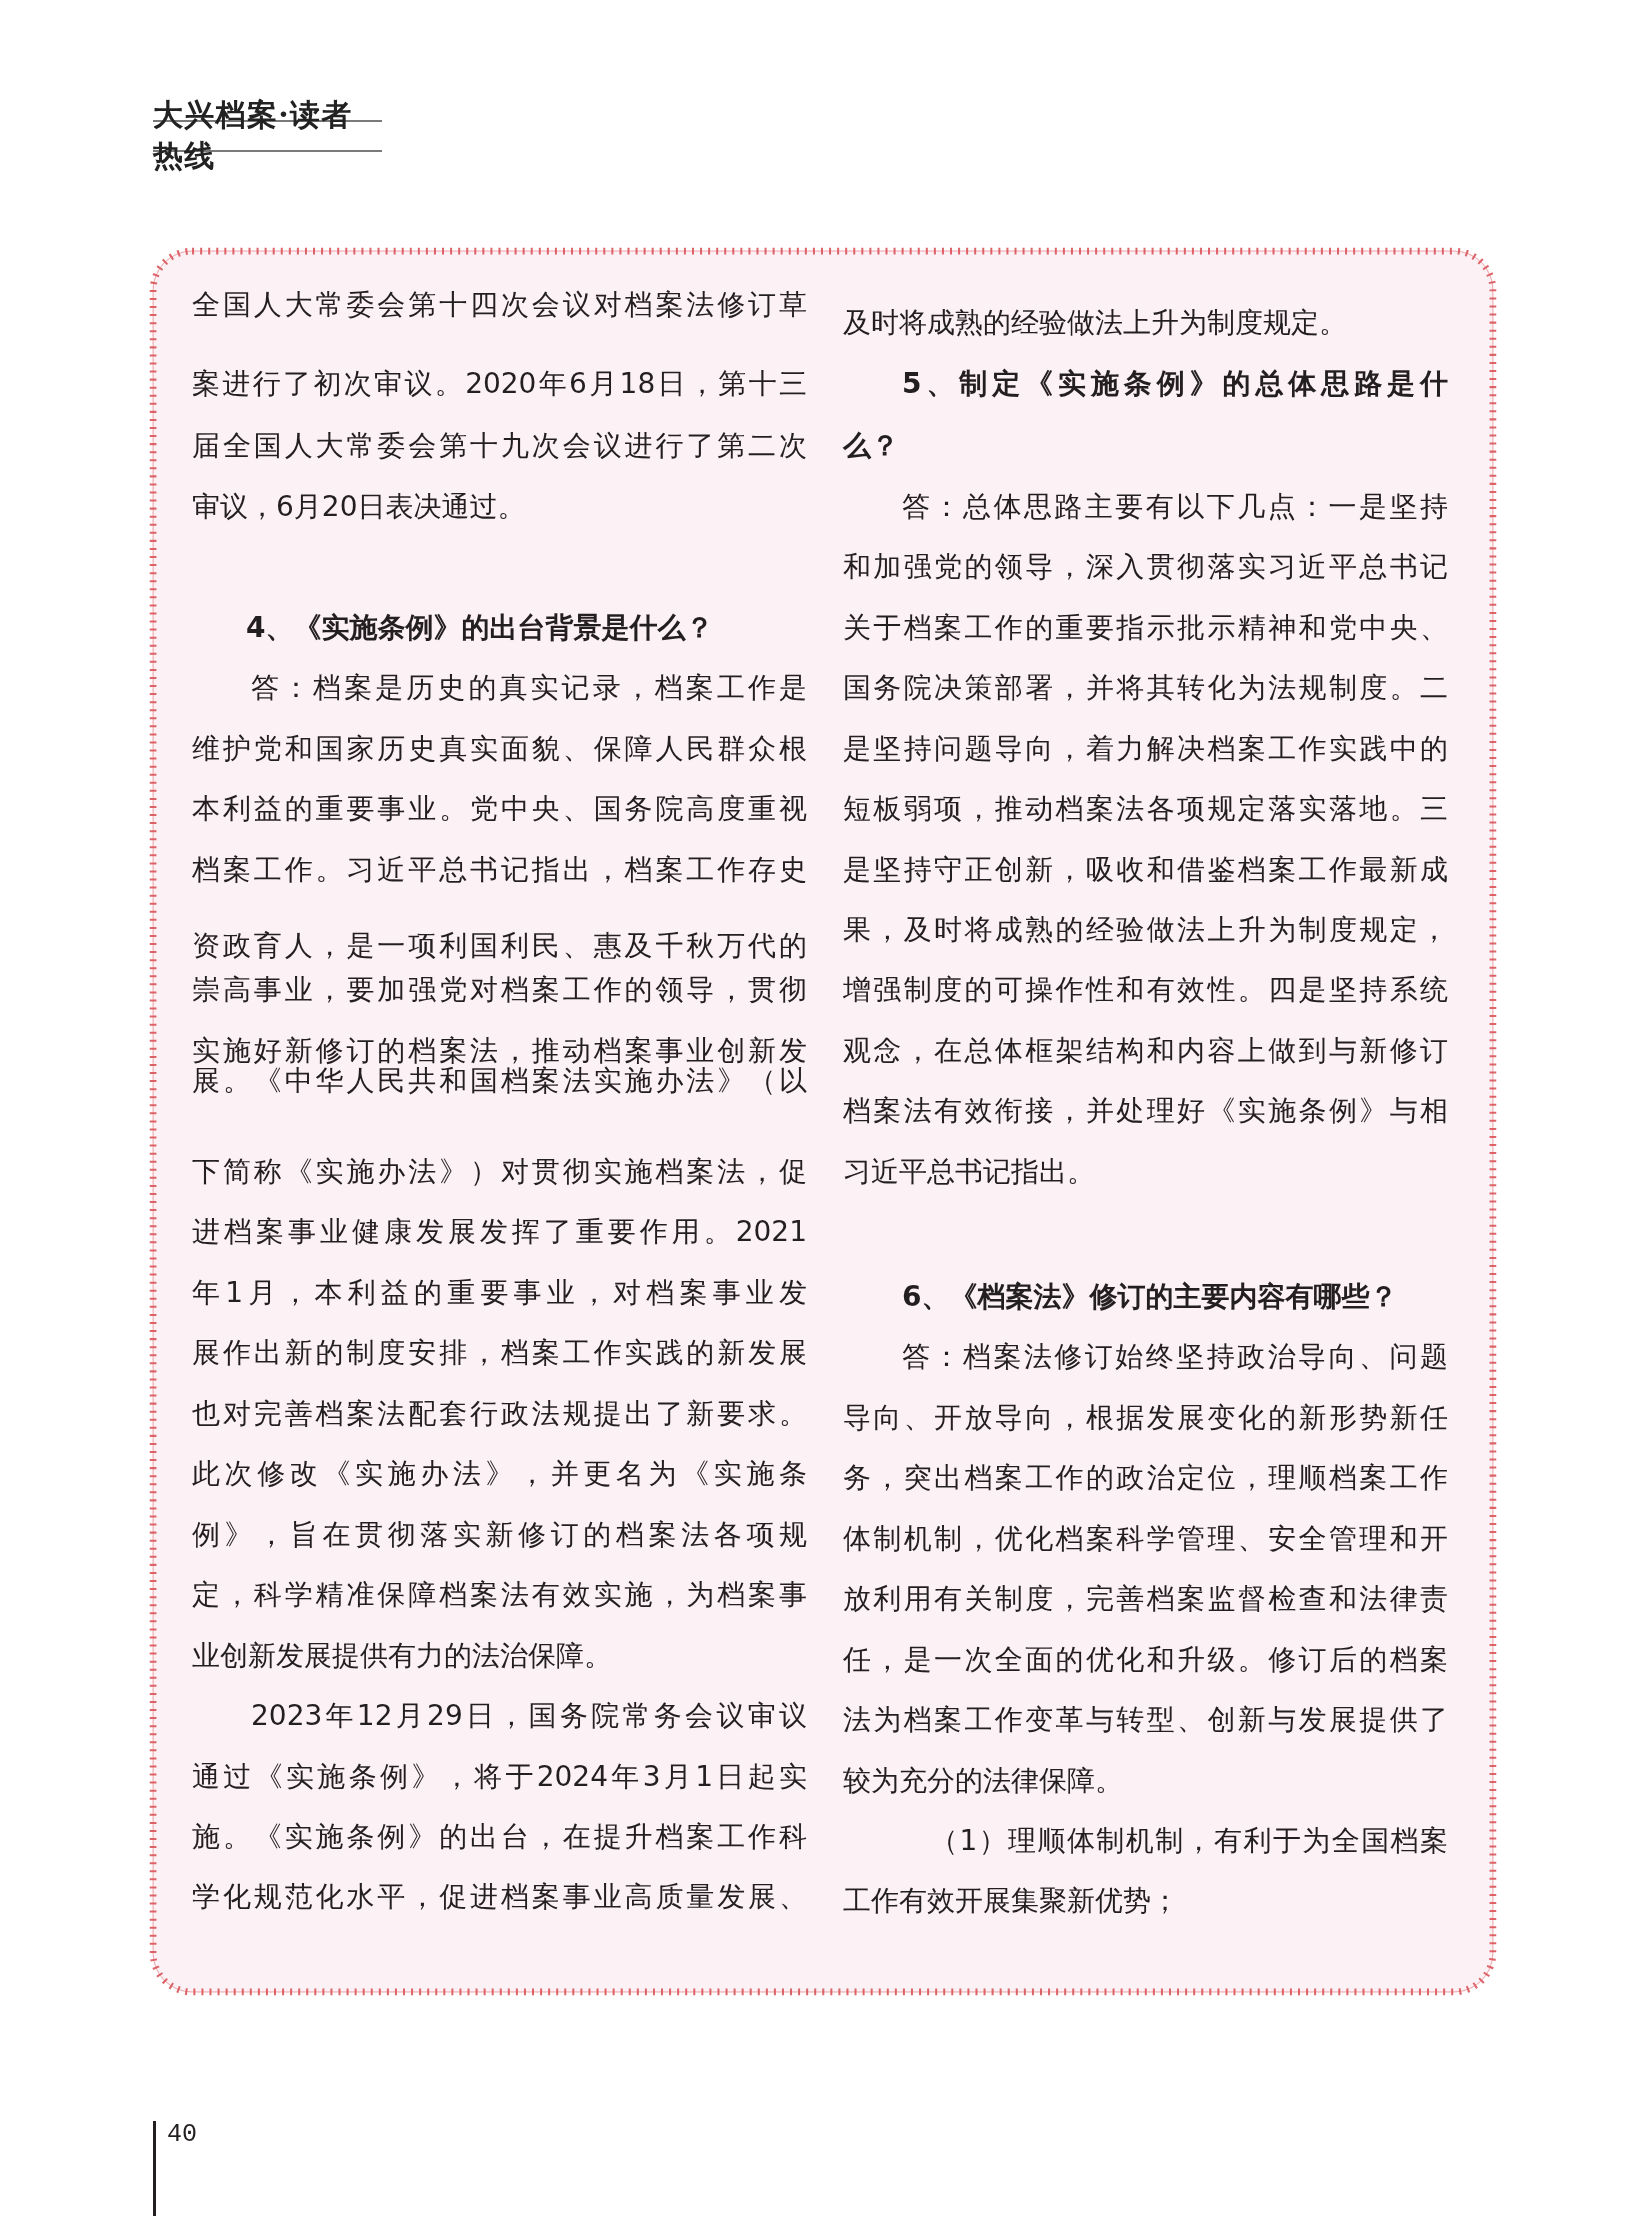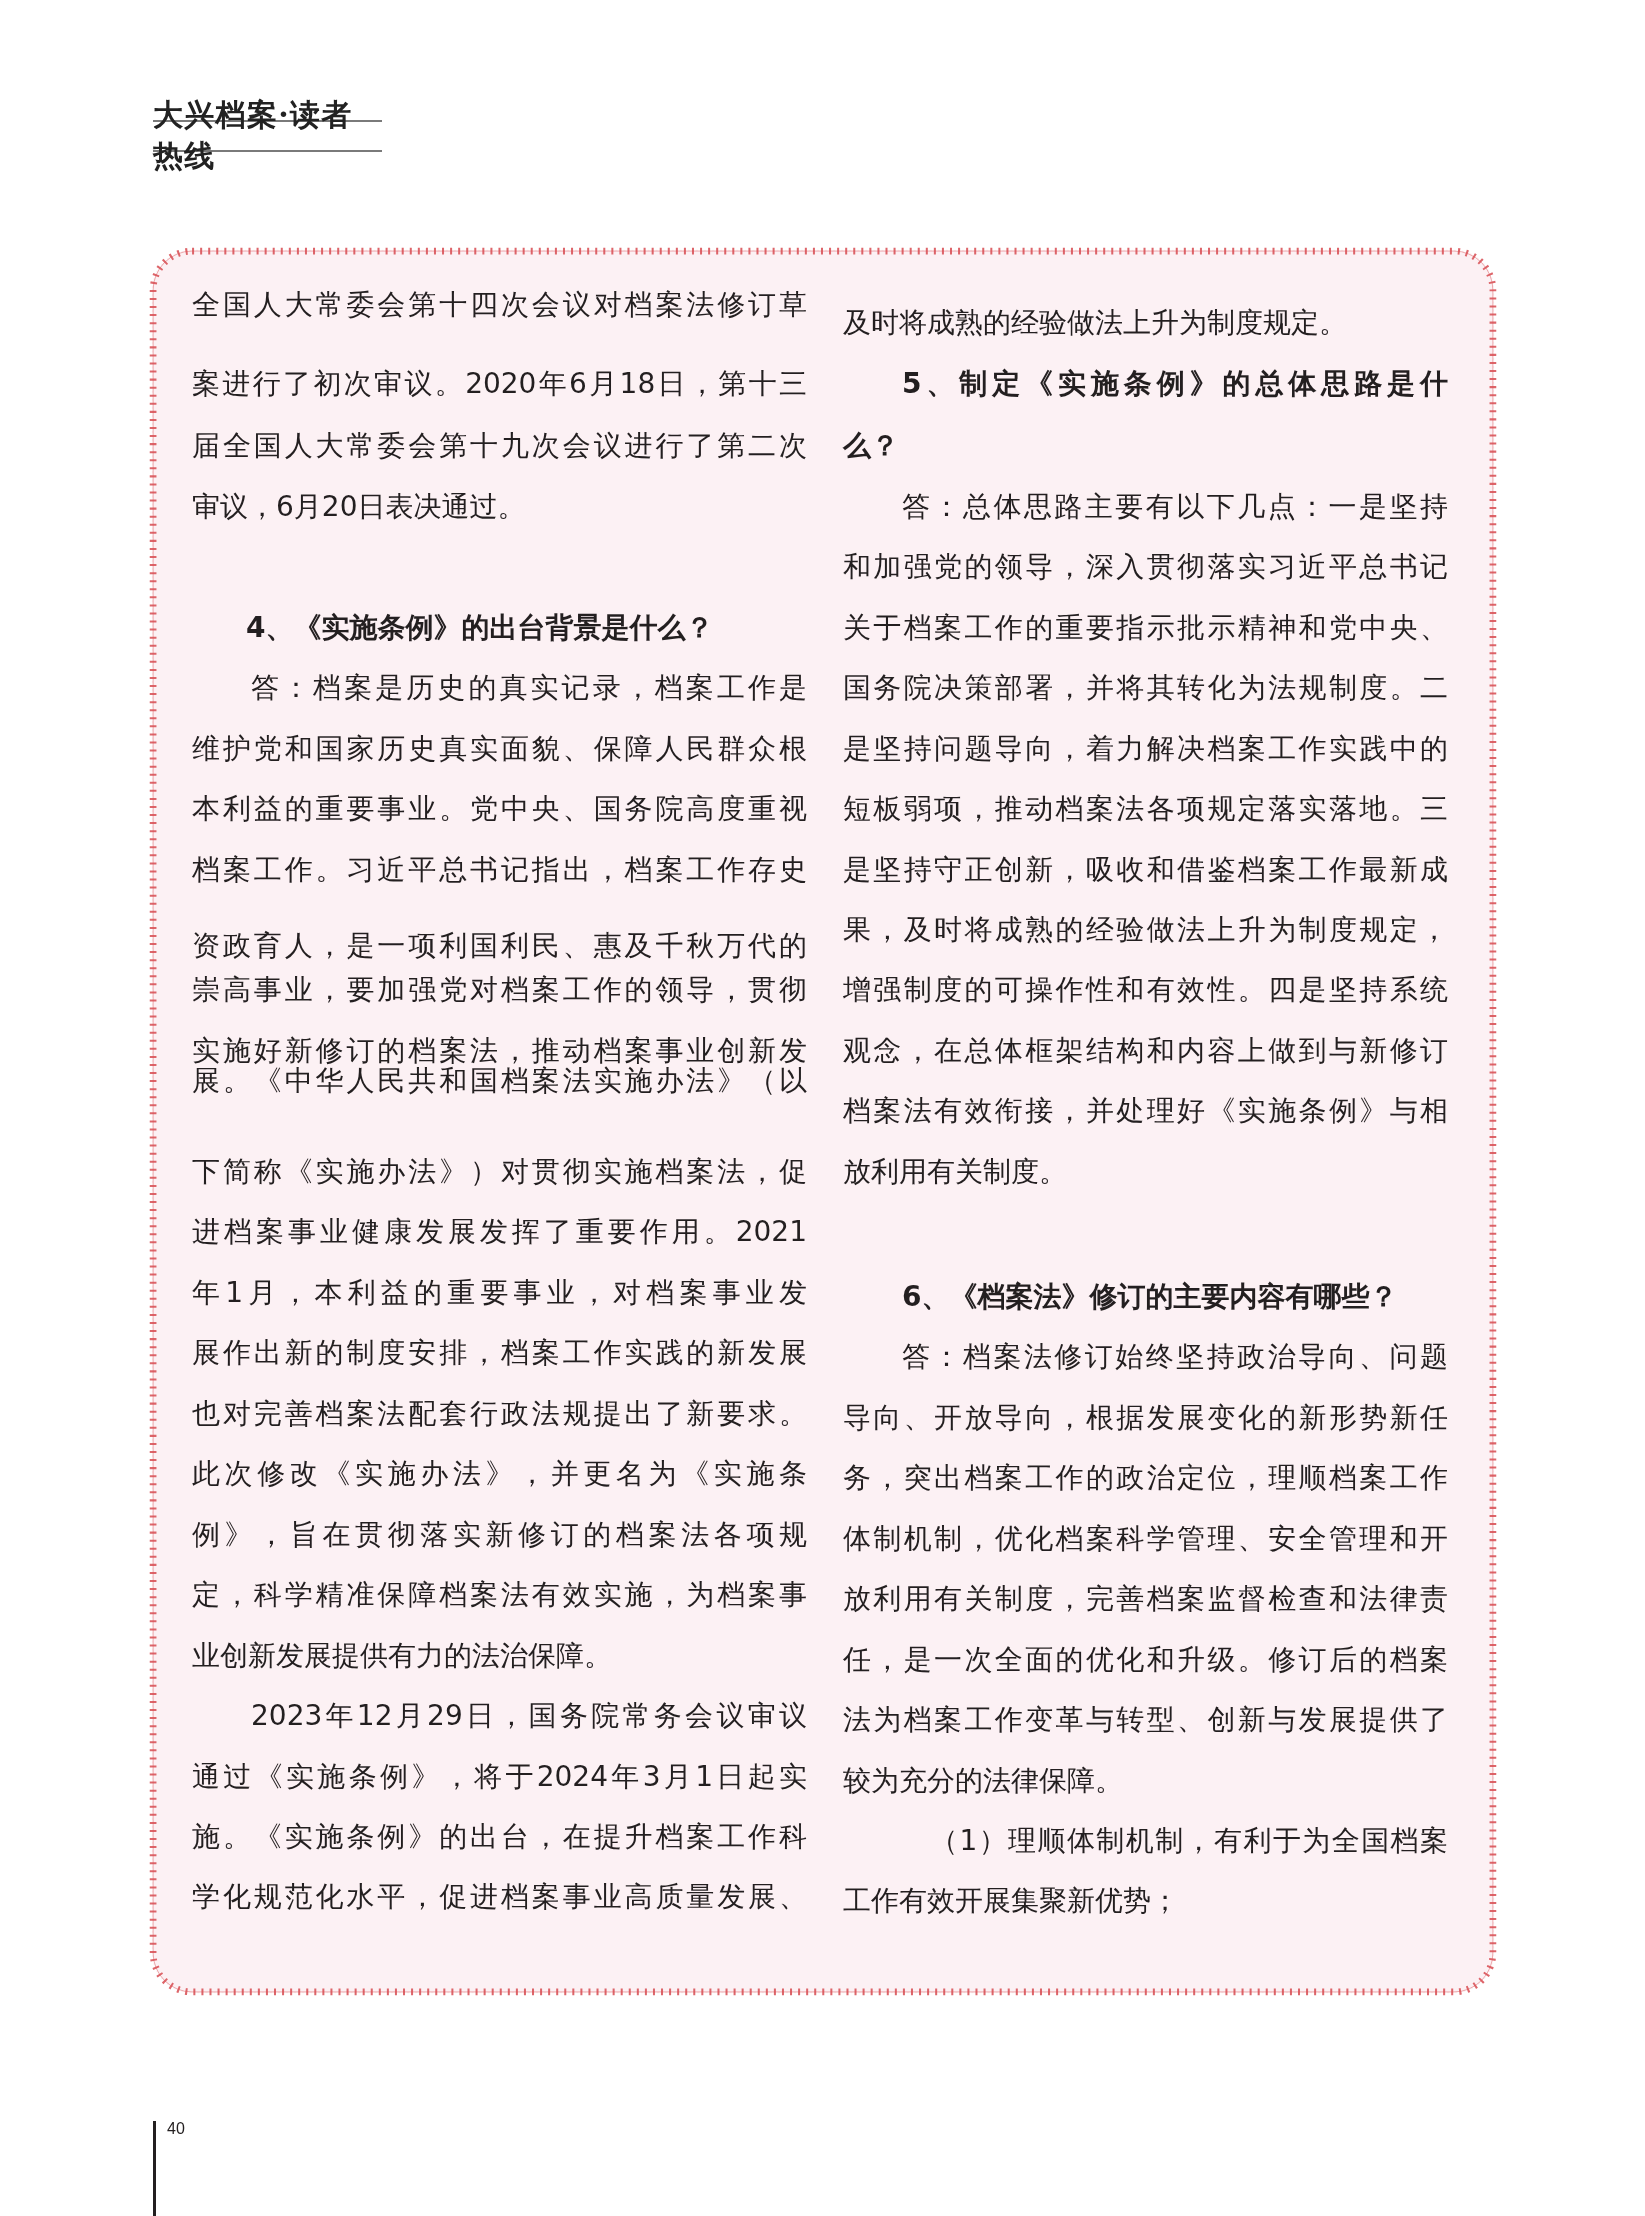--- a/index.html
+++ b/index.html
@@ -36,22 +36,22 @@
     }
     .line.full { right: 0; }
     .line.short { text-align-last: left; }
     .line.indent { left: 59px; }
     .line.indent2 { left: 87px; }
     .line.heading { font-weight: bold; text-align-last: left; }
     .page-number-rule {
       position: absolute; left: 153px; top: 2121px; width: 2.7px; height: 95px; background: #231f20;
     }
     .page-number {
-      position: absolute; left: 167px; top: 2120px; font-size: 16px; color: #231f20;
-      font-family: Liberation Sans, sans-serif;
+      position: absolute; left: 167px; top: 2120px; font-size: 25px; color: #231f20;
+      font-family: Liberation Mono, monospace;
     }
   </style>
 </head>
 <body>
 
 <div class="running-header">
   <span>大兴档案·读者热线</span>
 </div>
 
 <div class="panel"></div>
@@ -102,21 +102,21 @@
     <div class="line full" style="top: 550px;">和加强党的领导，深入贯彻落实习近平总书记</div>
     <div class="line full" style="top: 611px;">关于档案工作的重要指示批示精神和党中央、</div>
     <div class="line full" style="top: 671px;">国务院决策部署，并将其转化为法规制度。二</div>
     <div class="line full" style="top: 732px;">是坚持问题导向，着力解决档案工作实践中的</div>
     <div class="line full" style="top: 792px;">短板弱项，推动档案法各项规定落实落地。三</div>
     <div class="line full" style="top: 853px;">是坚持守正创新，吸收和借鉴档案工作最新成</div>
     <div class="line full" style="top: 913px;">果，及时将成熟的经验做法上升为制度规定，</div>
     <div class="line full" style="top: 973px;">增强制度的可操作性和有效性。四是坚持系统</div>
     <div class="line full" style="top: 1034px;">观念，在总体框架结构和内容上做到与新修订</div>
     <div class="line full" style="top: 1094px;">档案法有效衔接，并处理好《实施条例》与相</div>
-    <div class="line short" style="top: 1155px;">放利用有关制度。</div>
+    <div class="line short" style="top: 1155px;">习近平总书记指出。</div>
     <div class="line heading indent full" style="text-align-last: left; top: 1280px;">6、《档案法》修订的主要内容有哪些？</div>
     <div class="line indent full" style="top: 1340px;">答：档案法修订始终坚持政治导向、问题</div>
     <div class="line full" style="top: 1401px;">导向、开放导向，根据发展变化的新形势新任</div>
     <div class="line full" style="top: 1461px;">务，突出档案工作的政治定位，理顺档案工作</div>
     <div class="line full" style="top: 1522px;">体制机制，优化档案科学管理、安全管理和开</div>
     <div class="line full" style="top: 1582px;">放利用有关制度，完善档案监督检查和法律责</div>
     <div class="line full" style="top: 1643px;">任，是一次全面的优化和升级。修订后的档案</div>
     <div class="line full" style="top: 1703px;">法为档案工作变革与转型、创新与发展提供了</div>
     <div class="line short" style="top: 1764px;">较为充分的法律保障。</div>
     <div class="line indent2 full" style="top: 1824px;">（1）理顺体制机制，有利于为全国档案</div>

